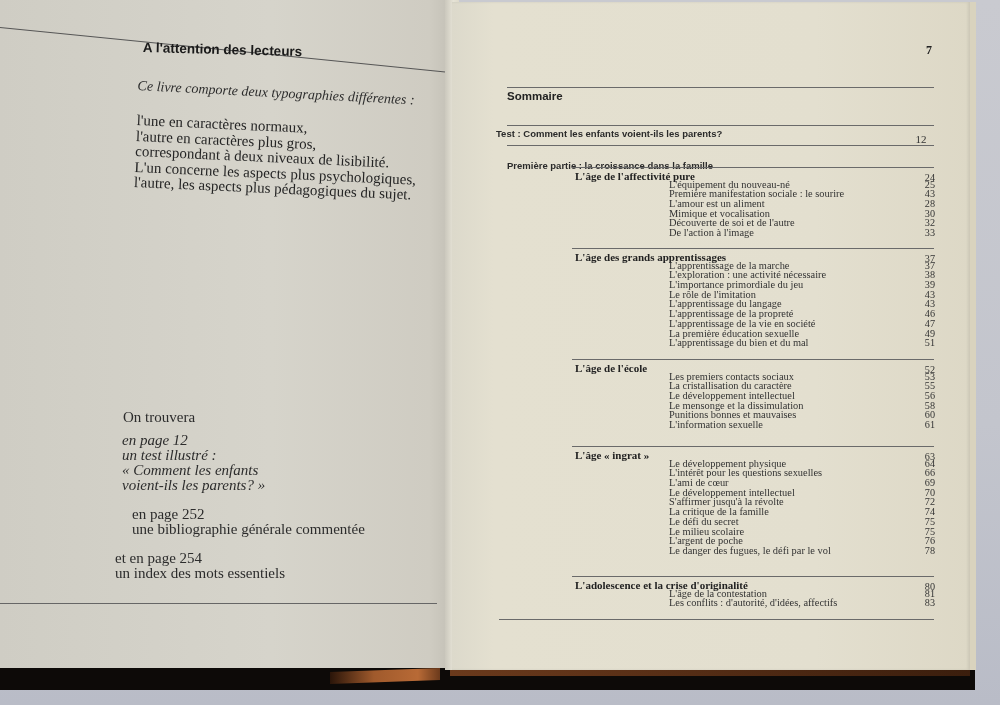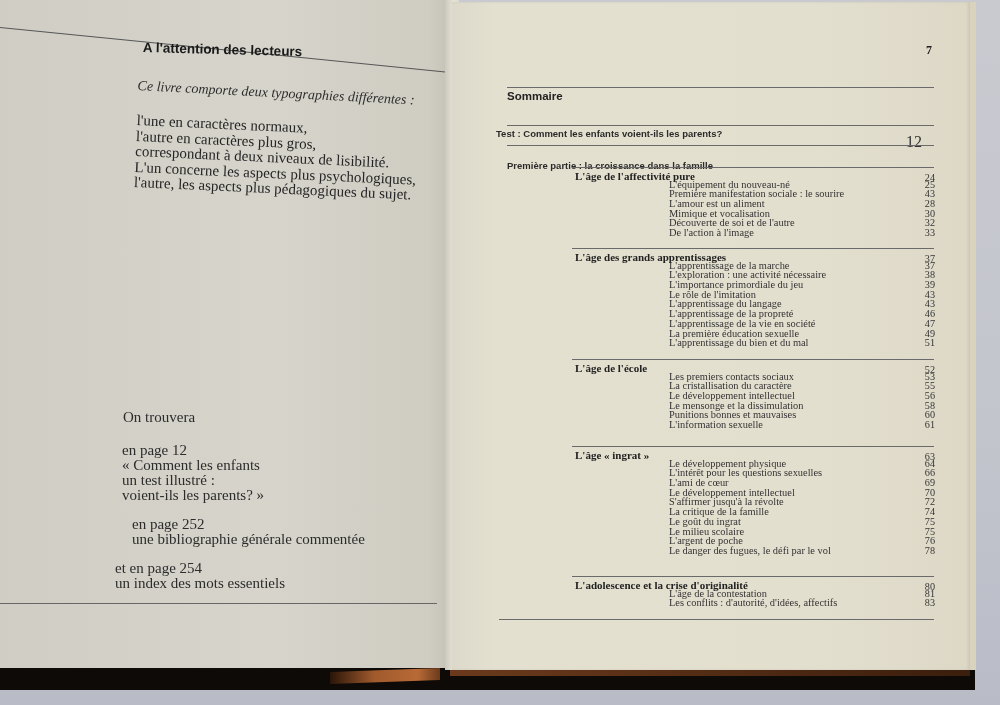--- a/index.html
+++ b/index.html
@@ -58,22 +58,22 @@
     font-size: 15px; line-height: 15.5px; color: #252525;
     transform: rotate(2.6deg); transform-origin: 0 0;
   }
   .left-body div { white-space: nowrap; }
   .left-info {
     position: absolute; left: 115px; top: 410px;
     font-size: 15px; line-height: 15px; color: #2c2c2c;
   }
   .left-info .blk { margin-bottom: 14px; }
   .left-info .blk div { white-space: nowrap; }
-  .left-info .blk:nth-child(1) { margin-left: 8px; margin-bottom: 18px; }
-  .left-info .blk:nth-child(2) { margin-left: 7px; }
+  .left-info .blk:nth-child(1) { margin-left: 8px; margin-bottom: 8px; }
+  .left-info .blk:nth-child(2) { margin-left: 7px; font-style: italic; }
   .left-info .blk:nth-child(3) { margin-left: 17px; }
   .left-rule-bottom {
     position: absolute; left: 0; top: 603px; width: 437px; height: 1px; background: #666;
   }
 
   
   .page-number {
     position: absolute; left: 926px; top: 43px;
     font-weight: bold; font-size: 12px; color: #222;
   }
@@ -82,22 +82,22 @@
     position: absolute; left: 507px; top: 90px;
     font-family: "Liberation Sans", "DejaVu Sans", sans-serif;
     font-weight: bold; font-size: 11.5px; color: #222;
   }
   .toc-sans {
     position: absolute;
     font-family: "Liberation Sans", "DejaVu Sans", sans-serif;
     font-weight: bold; font-size: 9.5px; color: #2a2a2a;
   }
   .toc-num {
-    position: absolute; width: 30px; text-align: left;
-    font-size: 16px; color: #333;
+    position: absolute; width: 30px; text-align: center;
+    font-size: 11px; color: #333;
   }
   .section {
     position: absolute; left: 575px; width: 360px;
   }
   .section .sec-title {
     font-size: 11px; font-weight: bold; color: #222; line-height: 10px; height: 10px;
   }
   .section .row { position: relative; height: 9.7px; line-height: 9.7px; }
   .section .row .lbl {
     position: absolute; left: 70px; white-space: nowrap;
@@ -125,22 +125,22 @@
     <div>correspondant à deux niveaux de lisibilité.</div>
     <div>L'un concerne les aspects plus psychologiques,</div>
     <div>l'autre, les aspects plus pédagogiques du sujet.</div>
   </div>
   <div class="left-info">
     <div class="blk">
       <div>On trouvera</div>
     </div>
     <div class="blk">
       <div>en page 12</div>
+      <div>un test illustré :</div>
       <div>« Comment les enfants</div>
-      <div>un test illustré :</div>
       <div>voient-ils les parents? »</div>
     </div>
     <div class="blk">
       <div>en page 252</div>
       <div>une bibliographie générale commentée</div>
     </div>
     <div class="blk">
       <div>et en page 254</div>
       <div>un index des mots essentiels</div>
     </div>
@@ -296,21 +296,21 @@
     </div>
   <div class="row">
       <span class="lbl">S'affirmer jusqu'à la révolte</span>
       <span class="num">72</span>
     </div>
   <div class="row">
       <span class="lbl">La critique de la famille</span>
       <span class="num">74</span>
     </div>
   <div class="row">
-      <span class="lbl">Le goût du ingrat</span>
+      <span class="lbl">Le défi du secret</span>
       <span class="num">75</span>
     </div>
   <div class="row">
       <span class="lbl">Le milieu scolaire</span>
       <span class="num">75</span>
     </div>
   <div class="row">
       <span class="lbl">L'argent de poche</span>
       <span class="num">76</span>
     </div>

